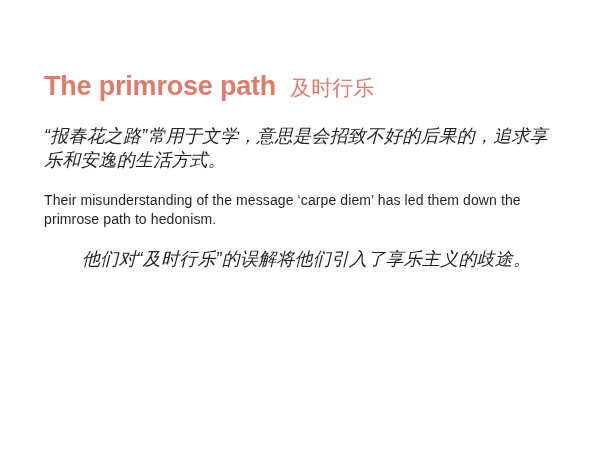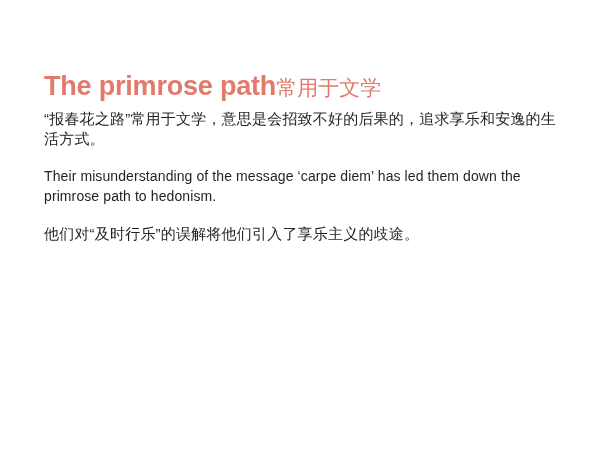--- a/index.html
+++ b/index.html
@@ -17,21 +17,22 @@
     position: relative;
     width: 600px;
     height: 469px;
     background: #ffffff;
     box-sizing: border-box;
     padding: 72px 44px 0 44px;
   }
   .title-line {
     display: flex;
     align-items: baseline;
-    margin-bottom: 7px;
+    gap: 14px;
+    margin-bottom: 22px;
     white-space: nowrap;
   }
   .title-en {
     color: #e27a6b;
     font-size: 27px;
     font-weight: bold;
     letter-spacing: -0.2px;
     line-height: 1.1;
   }
   .title-zh {
@@ -41,39 +42,41 @@
     line-height: 1.1;
   }
   .para {
     color: #231f20;
     font-size: 21px;
     line-height: 1.36;
     margin: 0 0 18px 0;
     max-width: 520px;
   }
   .para.zh {
-    font-size: 15px;
+    font-size: 18px;
     letter-spacing: 0.2px;
+    font-style: italic;
   }
   .para.en {
     font-size: 14px;
     letter-spacing: 0.1px;
   }
   .para.last {
     margin-bottom: 0;
+    margin-left: 38px;
   }
 </style>
 </head>
 <body>
 
 <div class="slide">
 
   <div class="title-line">
     <span class="title-en">The primrose path</span>
-    <span class="title-zh">常用于文学</span>
+    <span class="title-zh">及时行乐</span>
   </div>
 
   <p class="para zh">“报春花之路”常用于文学，意思是会招致不好的后果的，追求享乐和安逸的生活方式。</p>
 
   <p class="para en">Their misunderstanding of the message ‘carpe diem’ has led them down the primrose path to hedonism.</p>
 
   <p class="para zh last">他们对“及时行乐”的误解将他们引入了享乐主义的歧途。</p>
 
 </div>
 

